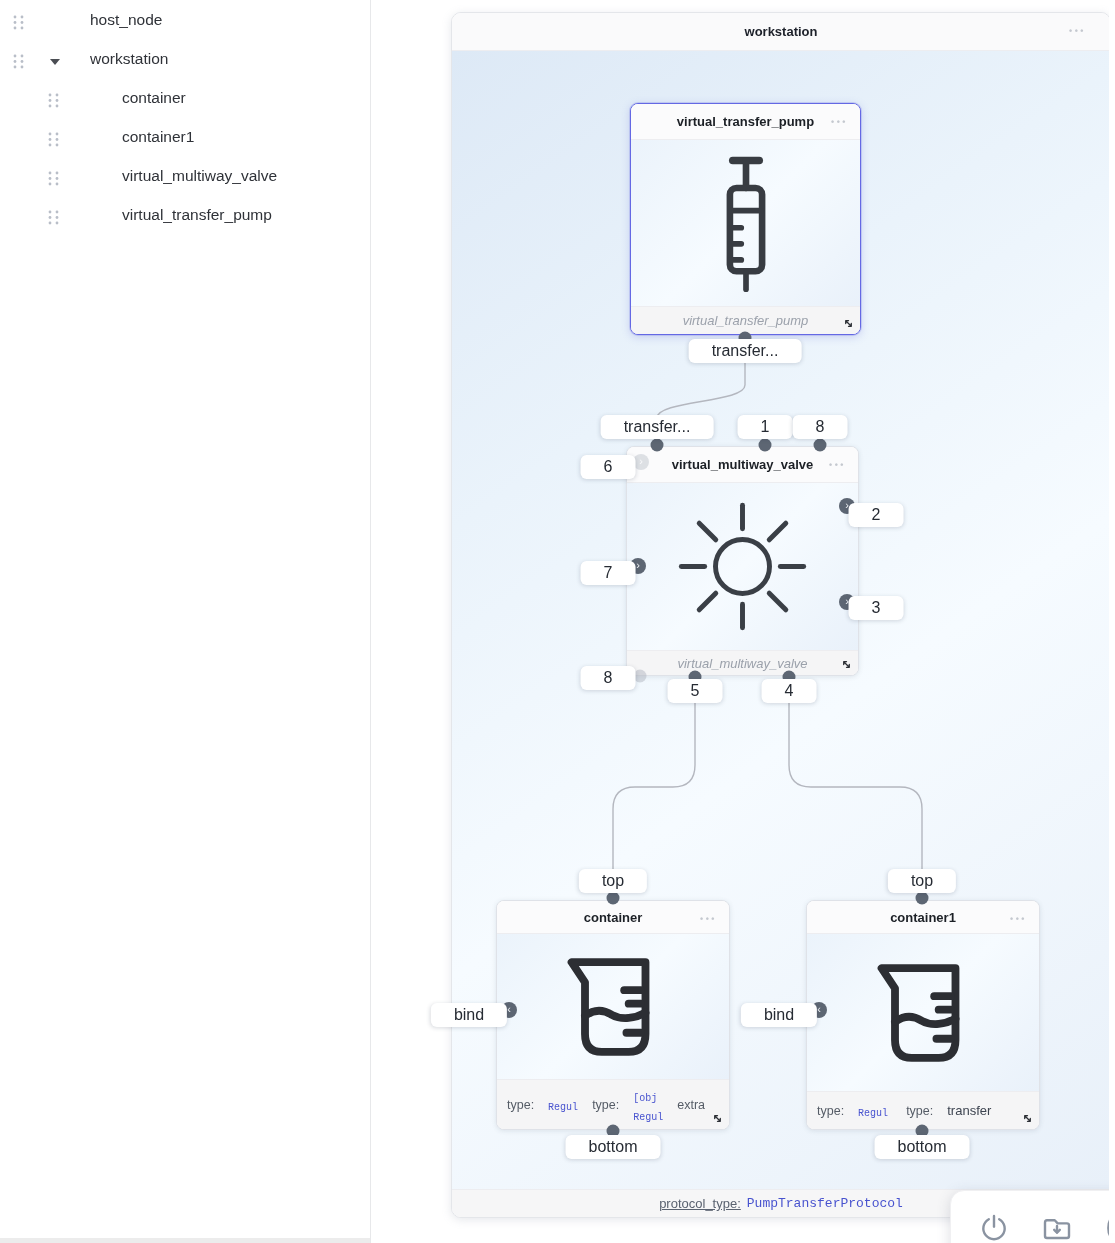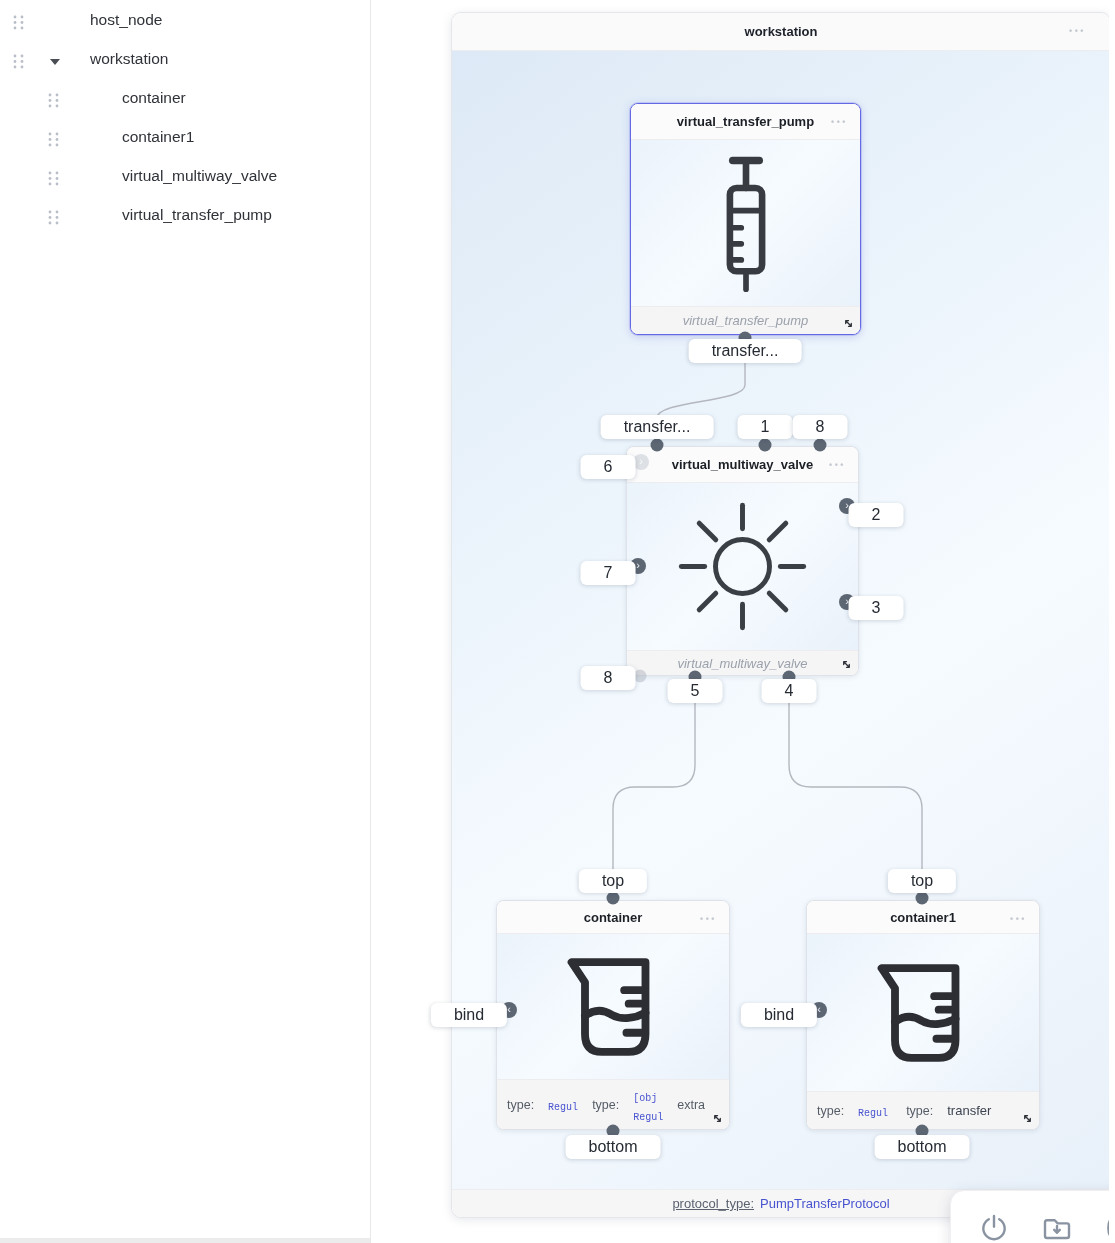--- a/index.html
+++ b/index.html
@@ -40,21 +40,21 @@
   .group-title { font-size:13px; font-weight:600; color:#1d212a; }
   .group-body {
     position:absolute; left:0; top:38px; right:0; bottom:28px;
     background:linear-gradient(145deg,#dde9f6 0%,#eaf3fb 30%,#f6fbff 58%,#e8f0f9 100%);
   }
   .group-footer {
     position:absolute; left:0; bottom:0; right:0; height:28px; background:#f6f6f7;
     border-top:1px solid #ededf0; display:flex; align-items:center; justify-content:center; gap:6px;
   }
   .proto-label { font-size:13px; color:#5a6270;text-decoration:underline; }
-  .proto-value { font-size:13px; color:#4853cf; font-family:Liberation Sans, sans-serif; }
+  .proto-value { font-size:13px; color:#4853cf; font-family:Liberation Mono, monospace; }
 
   .ellipsis { font-size:9px; letter-spacing:2.5px; color:#c4c8cf; font-weight:700; cursor:pointer; }
   .group-header .ellipsis { position:absolute; right:24px; top:13px; }
 
   
   .edges { position:absolute; left:0; top:0; width:745px; height:1243px; pointer-events:none; }
   .edges path { pointer-events:stroke; }
 
   
   .node {

